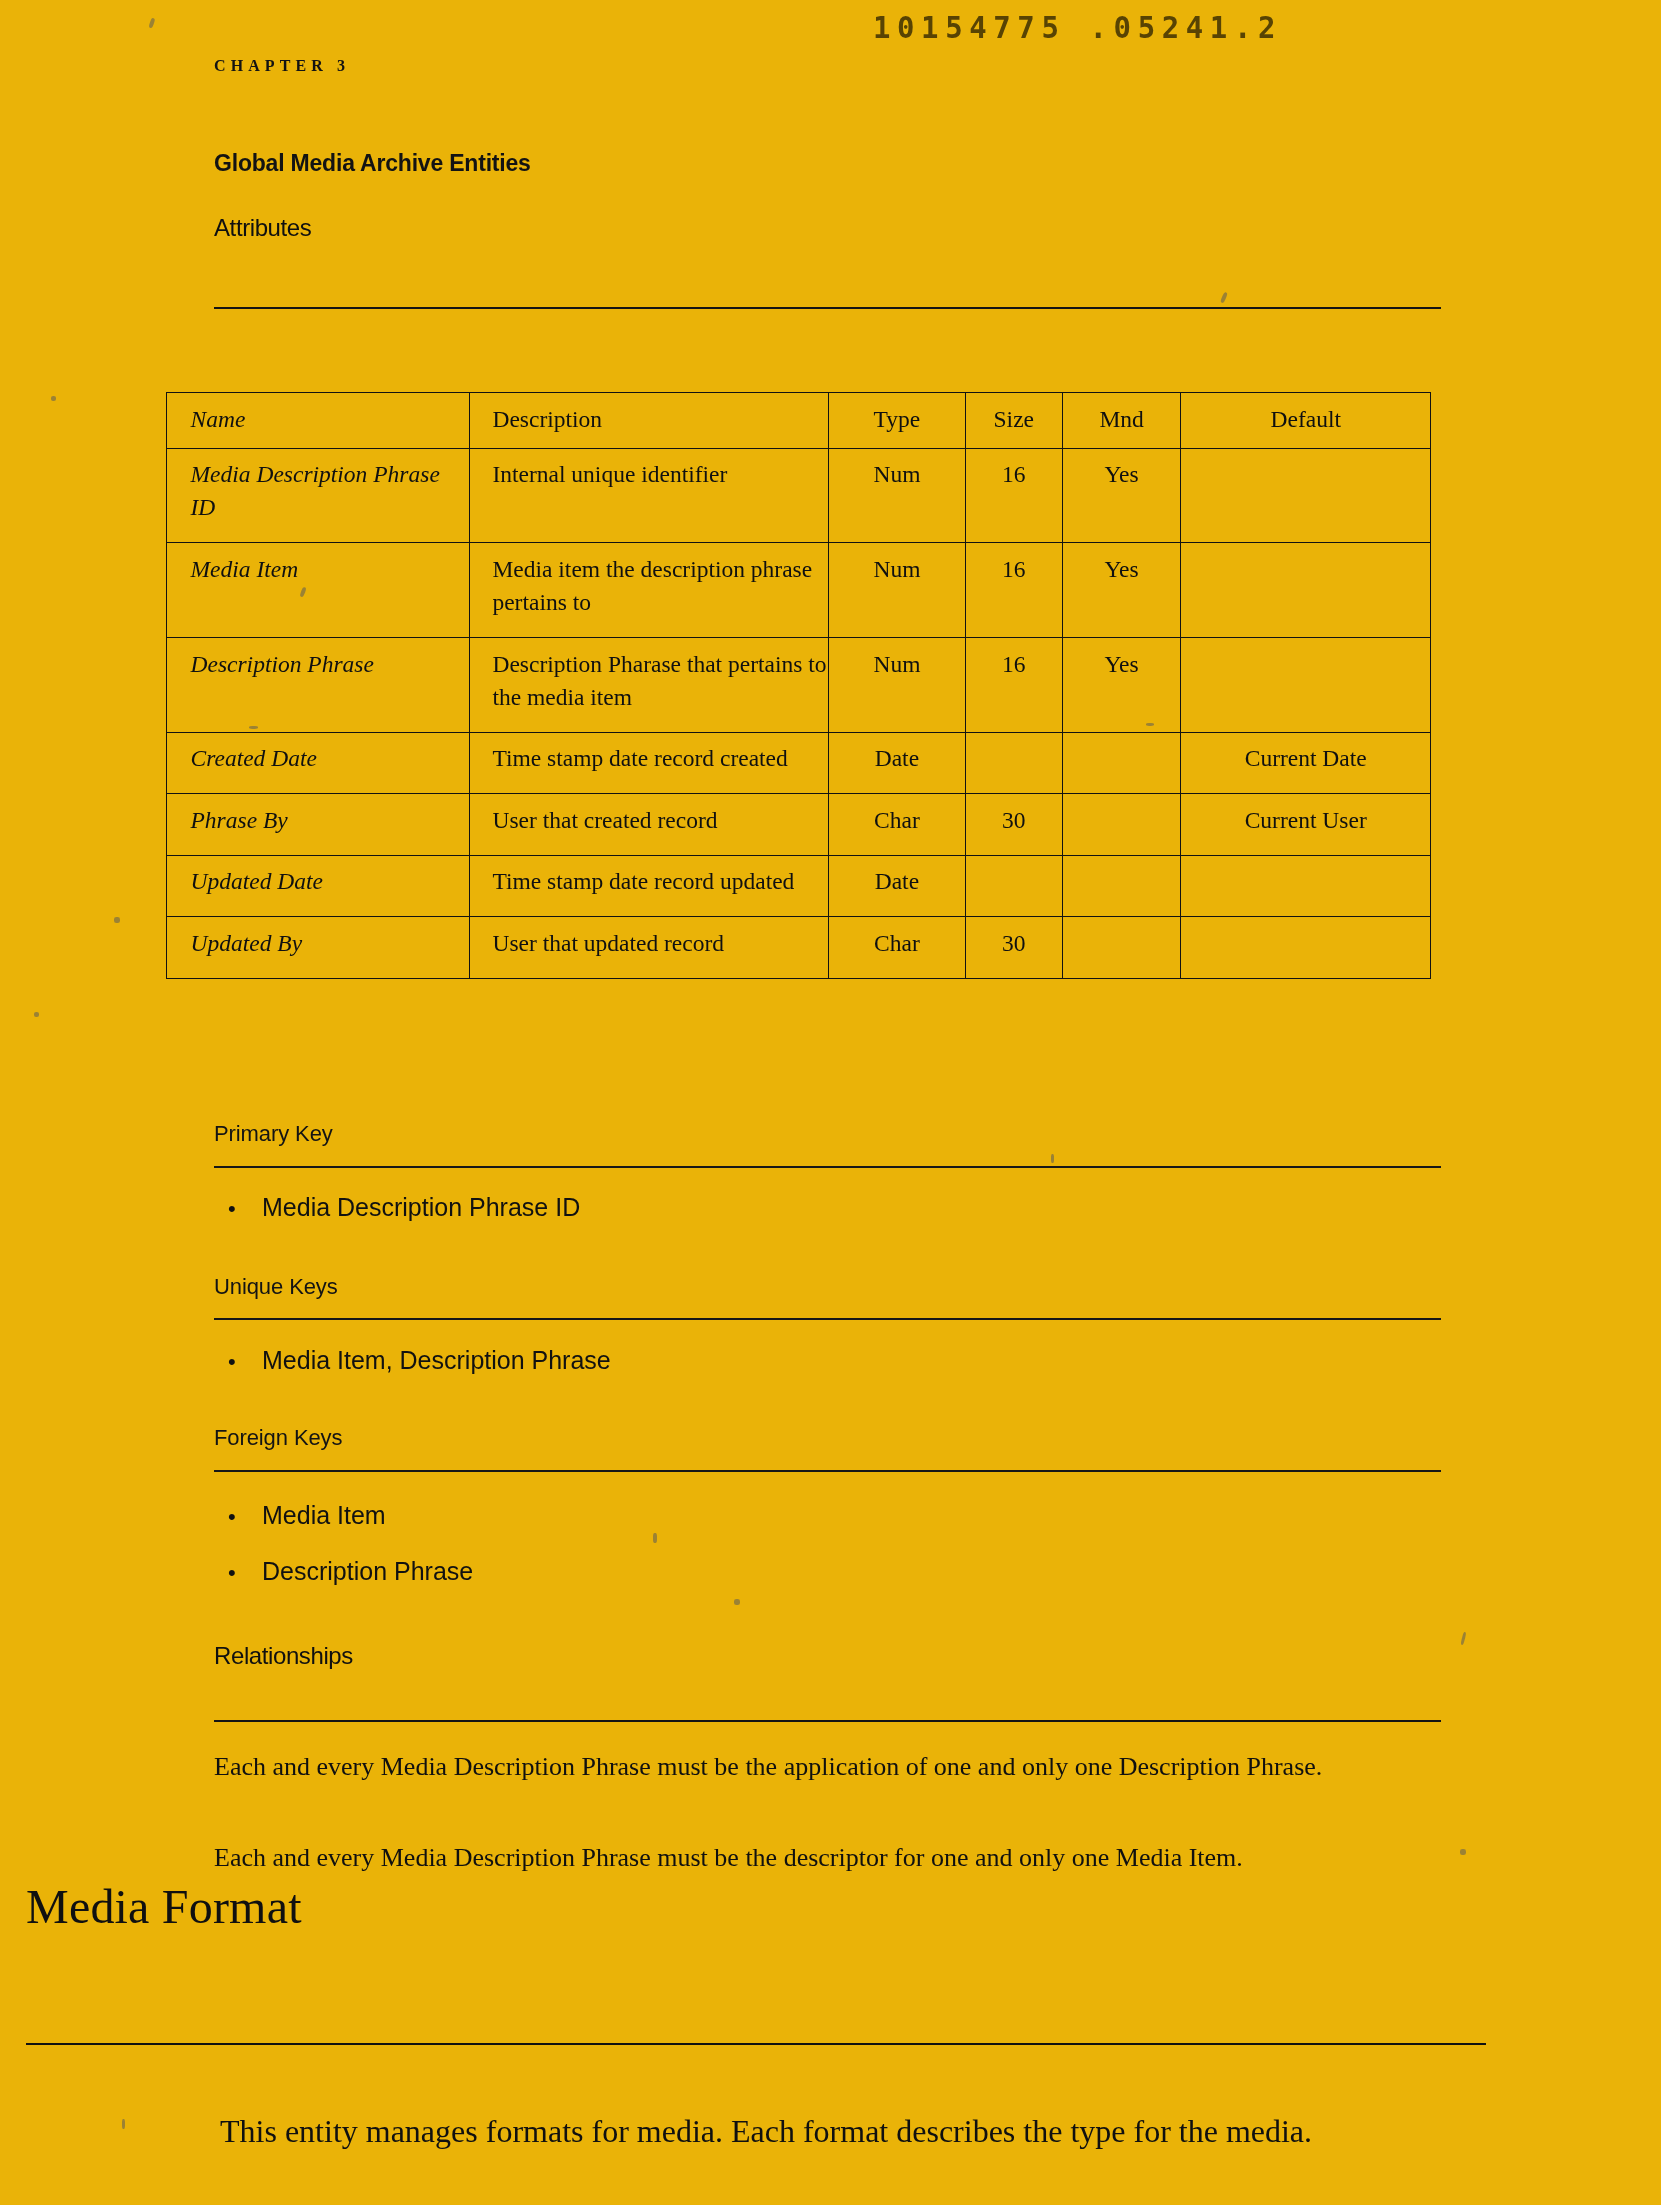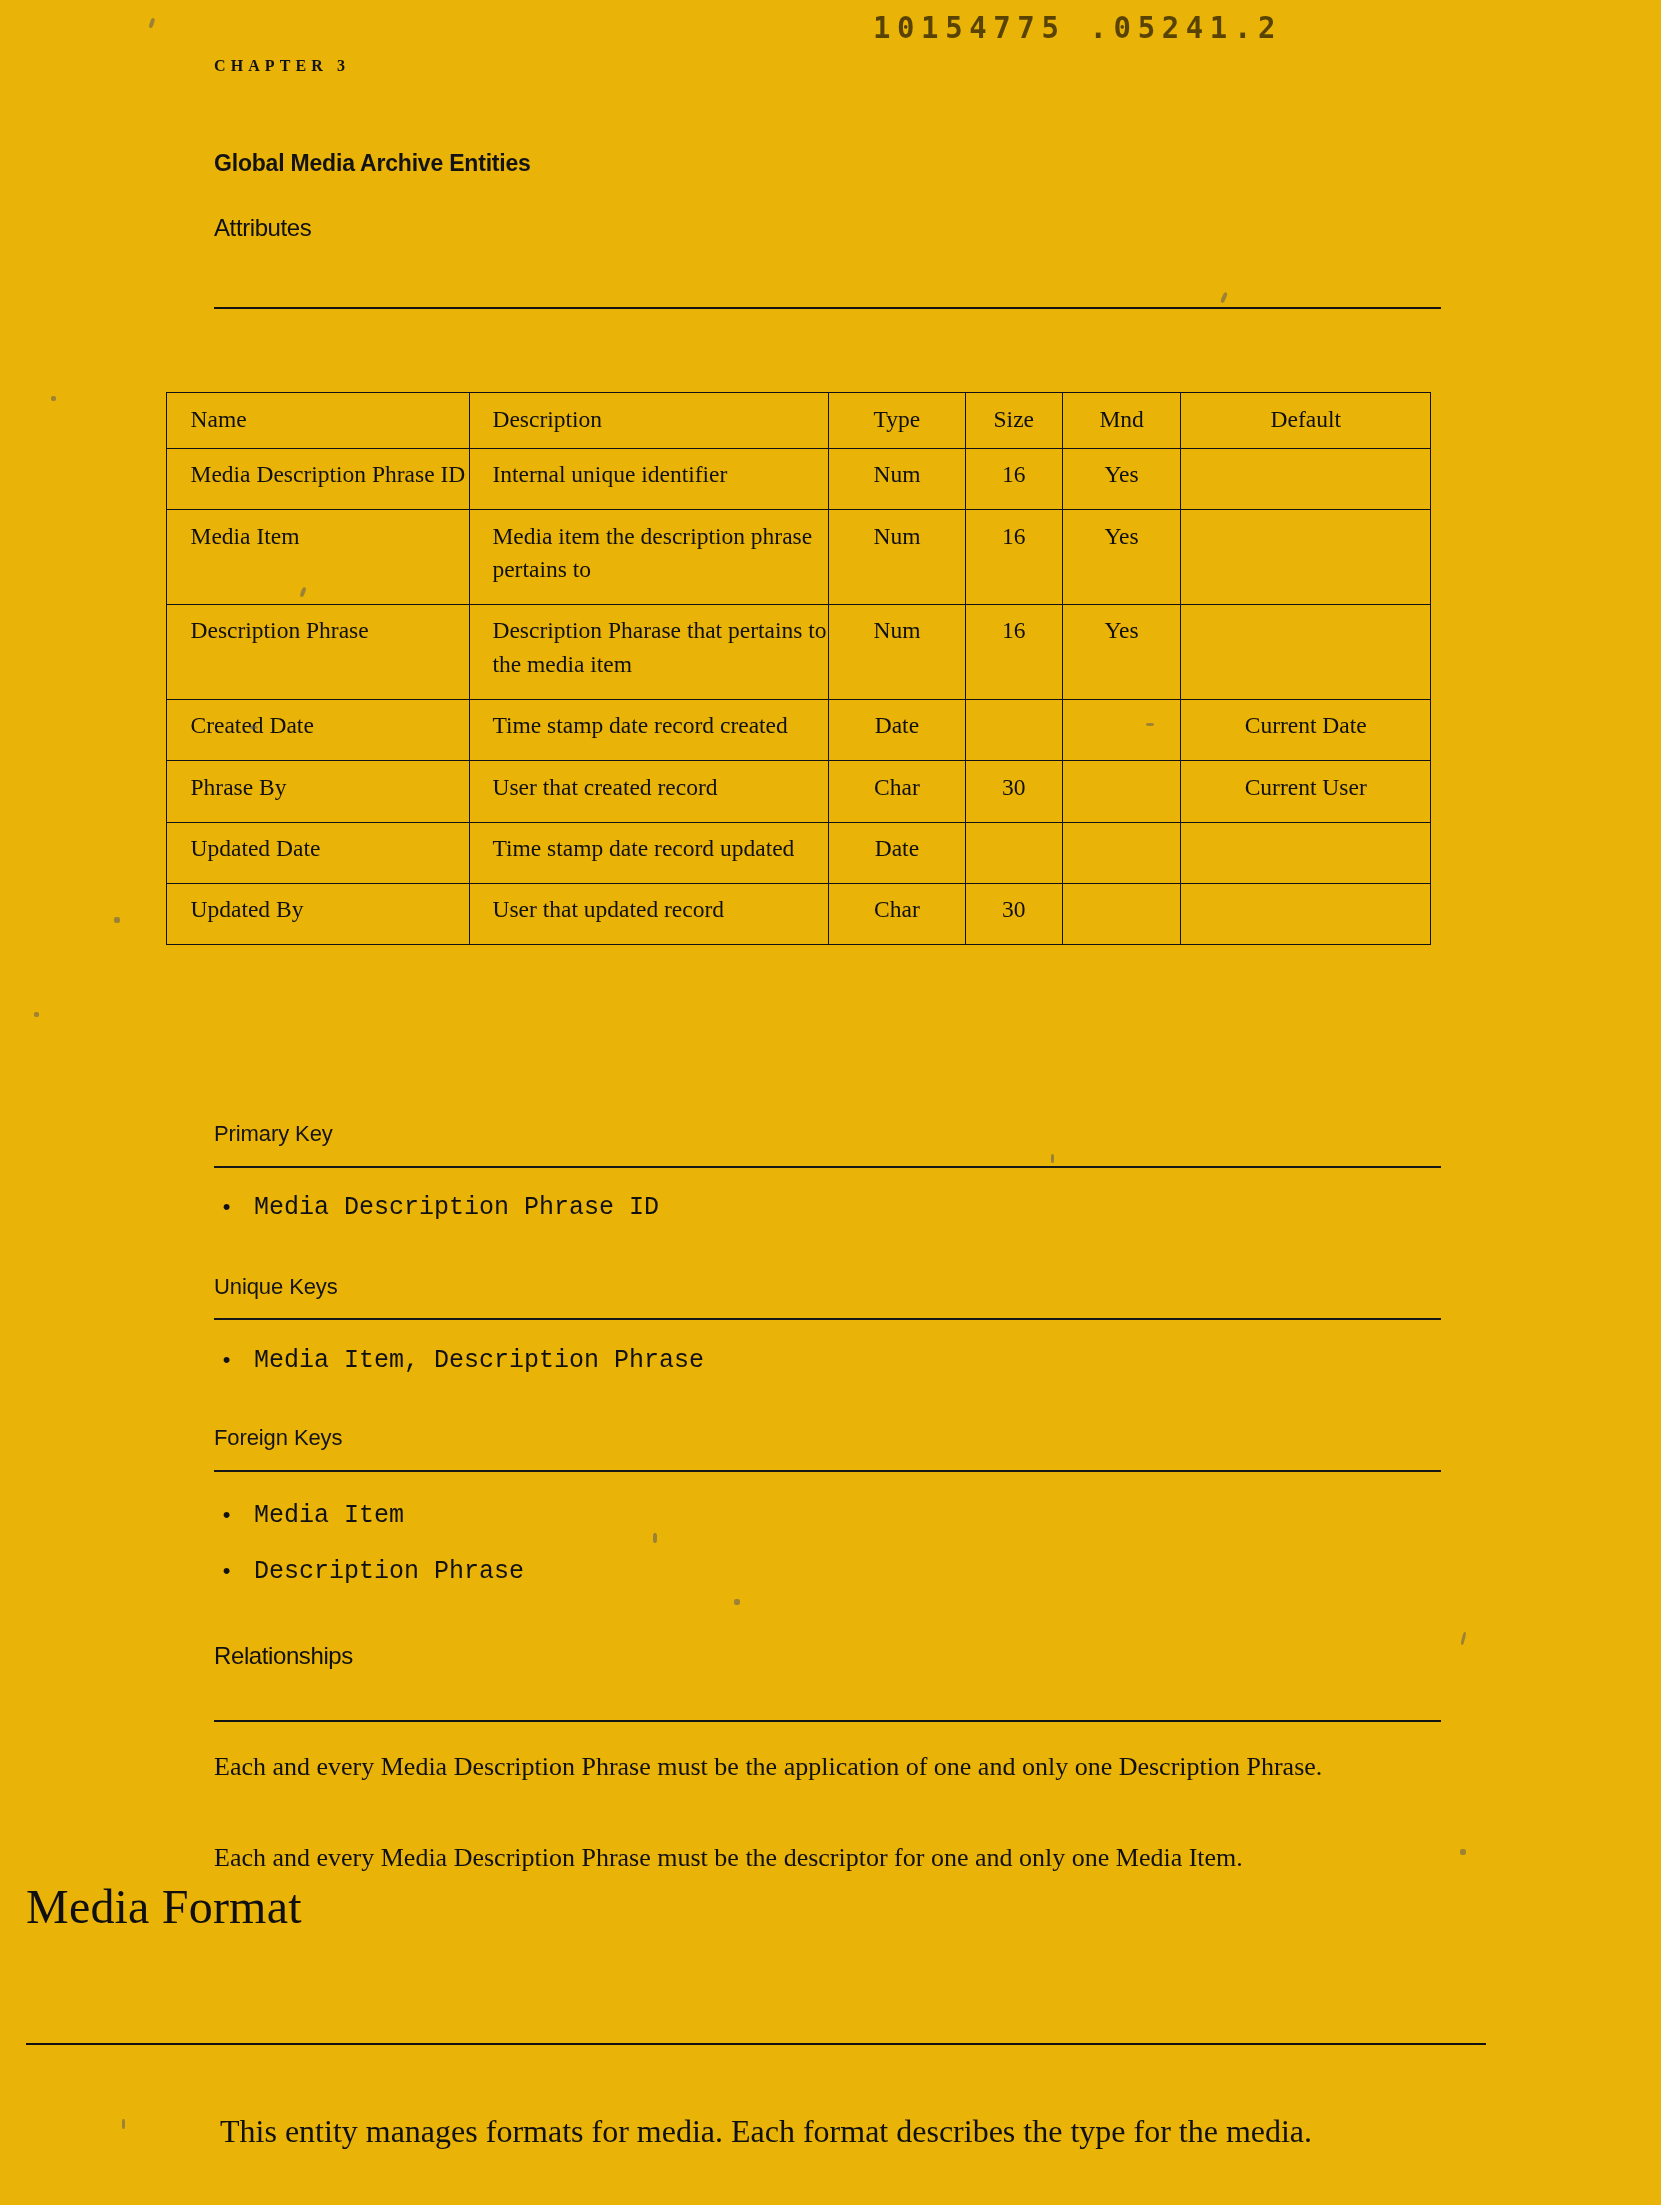--- a/index.html
+++ b/index.html
@@ -122,33 +122,33 @@
     font-size: 23.5px;
     color: #101010;
   }
   .attr-table td, .attr-table th {
     border: 1.5px solid #121212;
     padding: 9.5px 0 17.6px 0;
     vertical-align: top;
     font-weight: 400;
     line-height: 1.42;
   }
-  .c-name    { width: 226px; padding-left: 23.5px !important; }
+  .c-name    { width: 226px; padding-left: 23.5px !important; font-style: italic; }
   .c-desc    { width: 273px; padding-left: 22px !important; }
   .c-type    { width: 112px; text-align: center; }
   .c-size    { width: 79px; text-align: center; }
   .c-mnd     { width: 97px; text-align: center; }
   .c-default { width: 205px; text-align: center; }
   .attr-table thead td { padding-bottom: 11.7px !important; }
 
   
   .bullet-row {
     position: absolute;
-    left: 220px;
-    font-family: Liberation Mono, monospace;
+    left: 228px;
+    font-family: Liberation Sans, sans-serif;
     font-size: 25px;
     color: #111;
     white-space: nowrap;
   }
   .bullet-row .dot {
     display: inline-block;
     width: 34px;
     font-size: 22px;
   }
 

